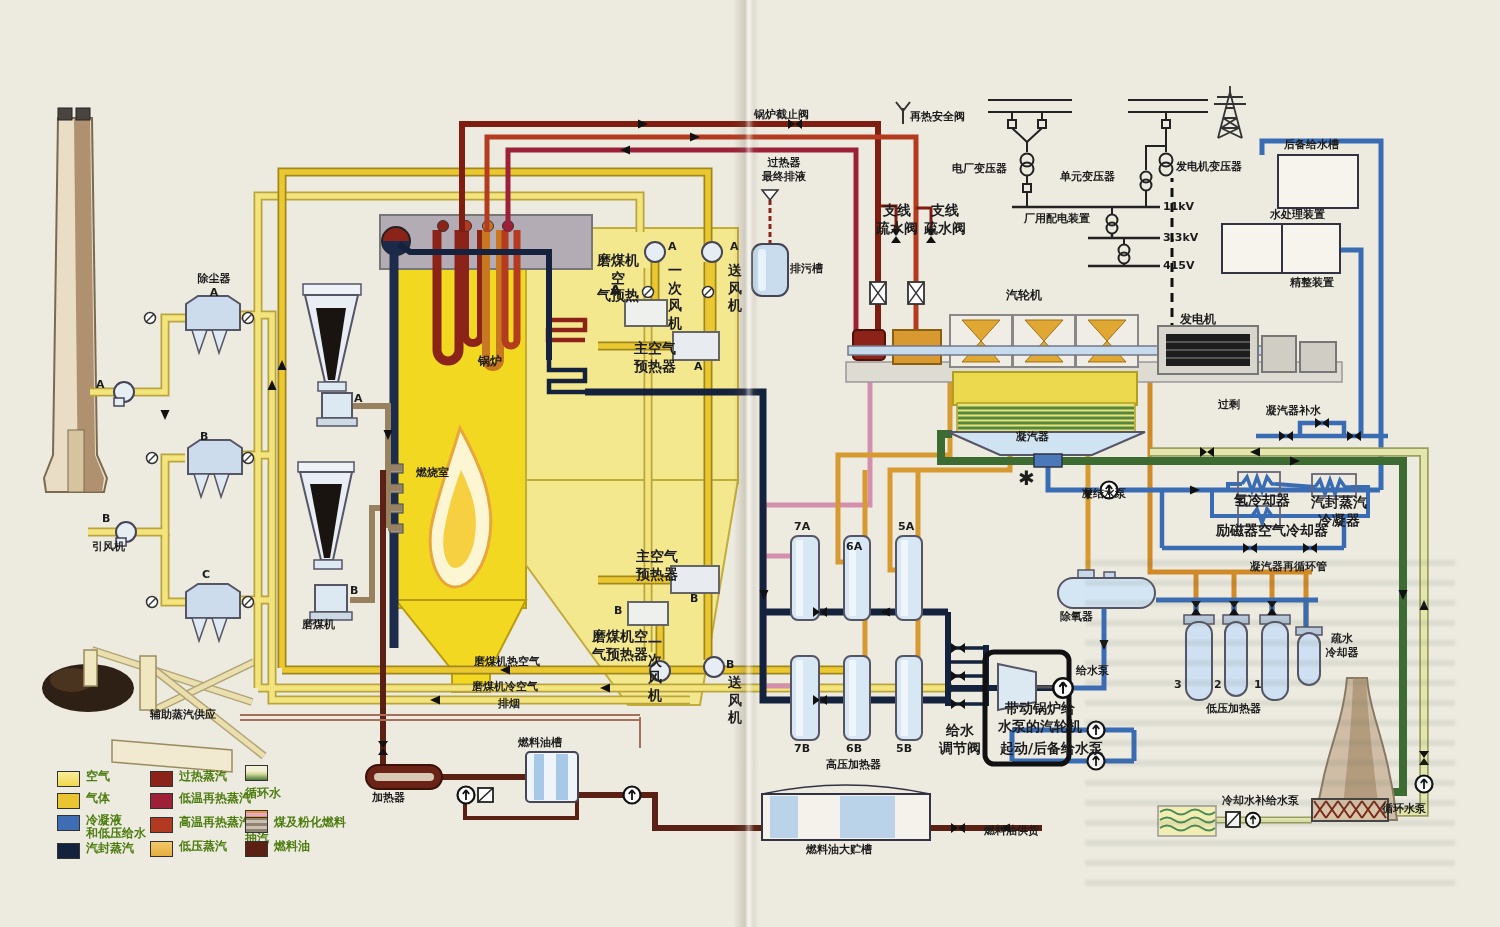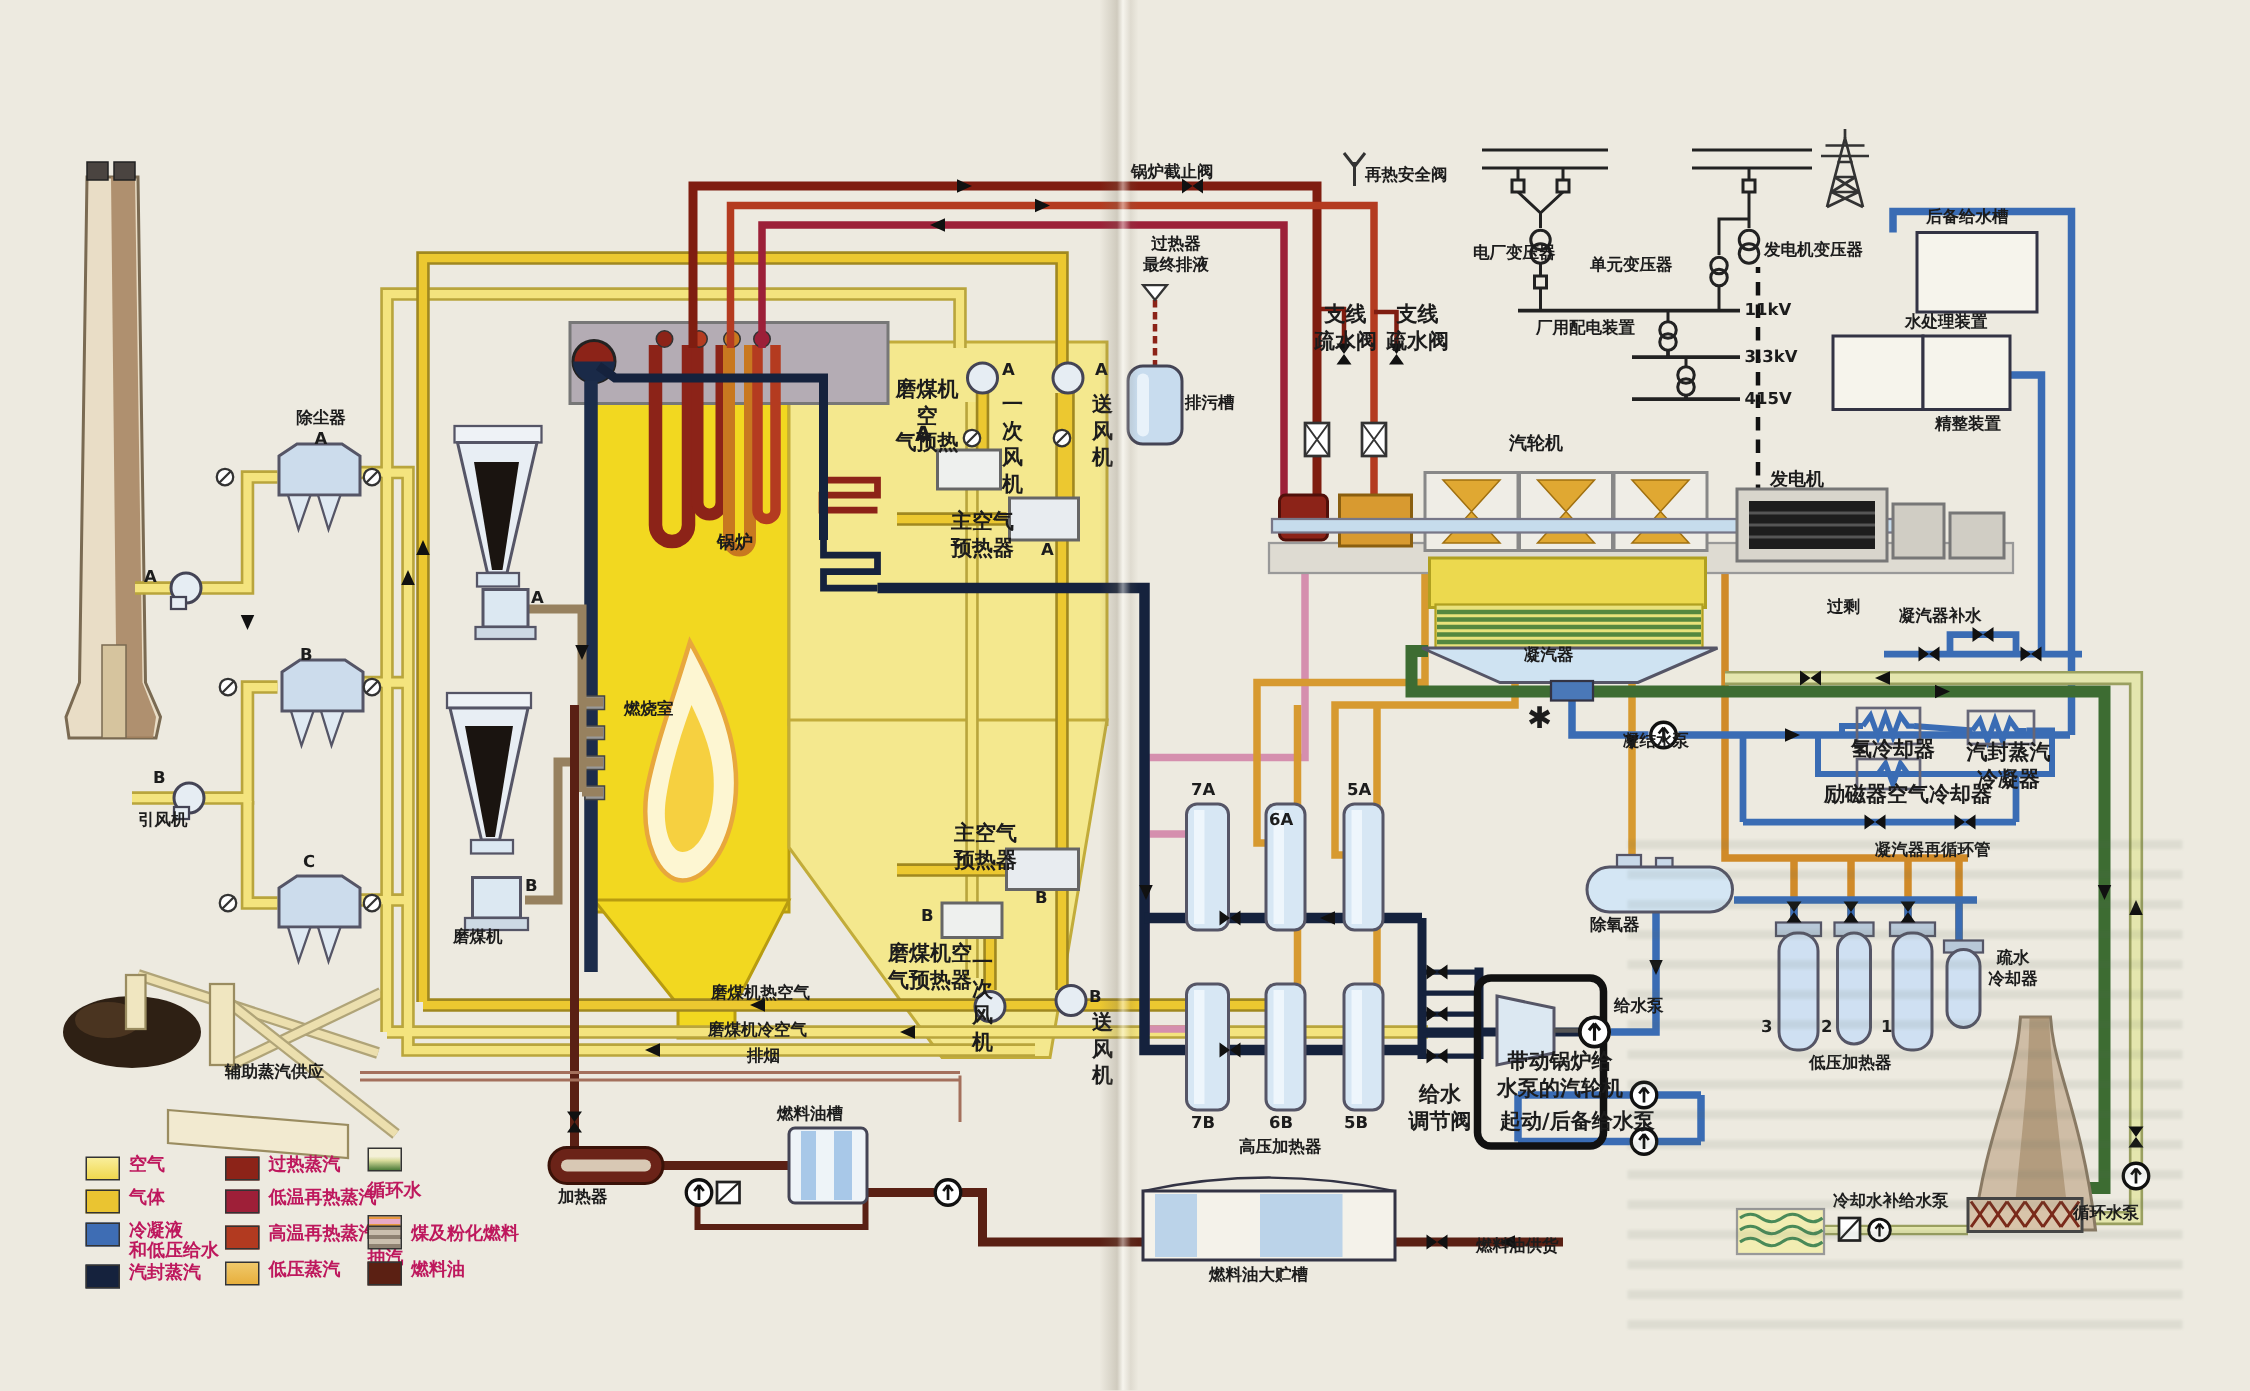--- a/index.html
+++ b/index.html
@@ -12,21 +12,21 @@
   .sm{font-size:14px;}
   .lt{font-size:12px;}
   .crease{position:absolute;top:0;left:733px;width:26px;height:927px;
     background:linear-gradient(90deg,rgba(120,110,90,0) 0%,rgba(120,110,90,.25) 45%,rgba(255,255,250,.5) 60%,rgba(120,110,90,.12) 80%,rgba(120,110,90,0) 100%);
     pointer-events:none;}
   .bleed{position:absolute;left:1085px;top:560px;width:370px;height:340px;opacity:.10;
     background:repeating-linear-gradient(0deg,transparent 0 14px,#5a6a5a 14px 20px);
     filter:blur(1px);pointer-events:none;}
   .legend-row{position:absolute;display:flex;align-items:flex-start;gap:6px;}
   .sw{width:21px;height:14px;border:1.5px solid #333;flex:0 0 auto;margin-top:1px;}
-  .legend-row .lbl2{font:700 12px "DejaVu Sans",sans-serif;color:#be185d;white-space:pre-line;line-height:1.1;}
+  .legend-row .lbl2{font:700 12px "DejaVu Sans",sans-serif;color:#4d7c0f;white-space:pre-line;line-height:1.1;}
 </style>
 </head>
 <body>
 
 <div id="stage">
 
 <svg width="1500" height="927" viewBox="0 0 1500 927">
 <defs>
   <g id="vv">
           <path d="M-7,-5 L0,0 L-7,5 Z M7,-5 L0,0 L7,5 Z" fill="#111"></path>
@@ -567,21 +567,21 @@
 <div class="lbl" style="left:726px;top:658px;">B</div>
 <div class="lbl" style="left:754px;top:108px;">锅炉截止阀</div>
 <div class="lbl" style="left:910px;top:110px;">再热安全阀</div>
 <div class="lbl" style="left:756px;top:156px;width:56px;">过热器
 最终排液</div>
 <div class="lbl" style="left:790px;top:262px;">排污槽</div>
 <div class="lbl sm" style="left:874px;top:202px;width:46px;">支线
 疏水阀</div>
 <div class="lbl sm" style="left:922px;top:202px;width:46px;">支线
 疏水阀</div>
-<div class="lbl" style="left:952px;top:162px;margin-left:30px;">电厂变压器</div>
+<div class="lbl" style="left:952px;top:162px;">电厂变压器</div>
 <div class="lbl" style="left:1060px;top:170px;">单元变压器</div>
 <div class="lbl" style="left:1176px;top:160px;">发电机变压器</div>
 <div class="lbl" style="left:1024px;top:212px;">厂用配电装置</div>
 <div class="lbl" style="left:1163px;top:200px;">11kV</div>
 <div class="lbl" style="left:1163px;top:231px;">3.3kV</div>
 <div class="lbl" style="left:1163px;top:259px;">415V</div>
 <div class="lbl" style="left:1284px;top:138px;">后备给水槽</div>
 <div class="lbl" style="left:1270px;top:208px;">水处理装置</div>
 <div class="lbl" style="left:1290px;top:276px;">精整装置</div>
 <div class="lbl lt" style="left:1006px;top:288px;">汽轮机</div>

